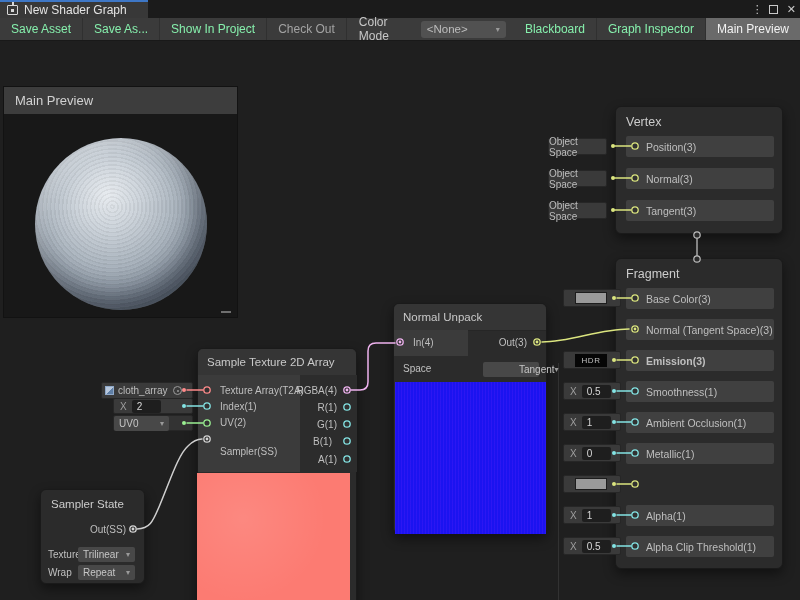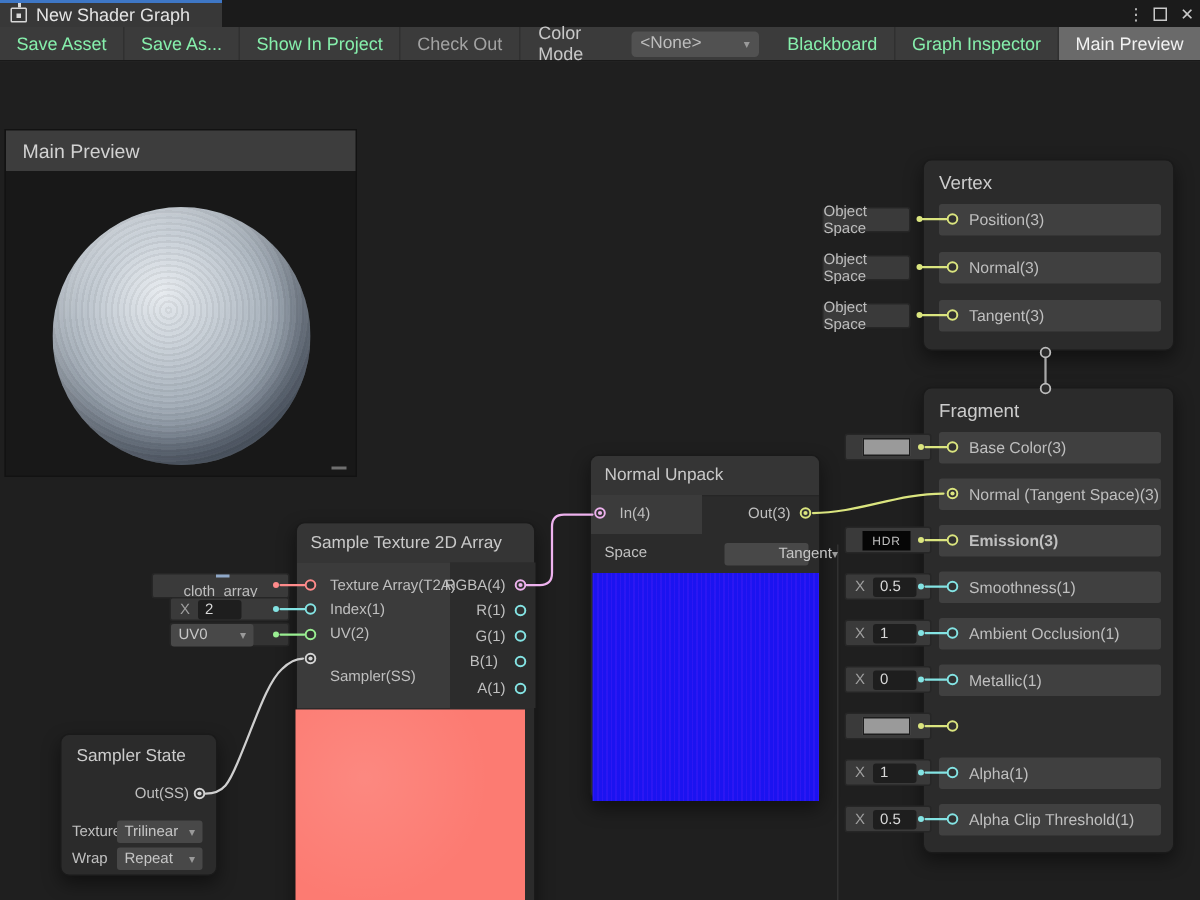--- a/index.html
+++ b/index.html
@@ -48,21 +48,21 @@
   .pill { position:absolute; background:#3a3a3a; border:1px solid #262626; border-radius:2px;
     display:flex; align-items:center; z-index:4; color:#bdbdbd; font-size:10px; }
   .pill .swatch { width:32px; height:12px; margin-left:11px; border:1px solid #1d1d1d; background:#9a9a9a; }
   .pill .hdr { width:32px; height:13px; margin-left:11px; background:#060606; color:#c0c0c0;
     font-size:8px; display:flex; align-items:center; justify-content:center; letter-spacing:.5px; }
   .pill .xlab { color:#9f9f9f; margin-left:6px; }
   .pill .numfield { width:29px; height:13px; margin-left:5px; background:#1e1e1e; border-radius:2px;
     color:#d8d8d8; font-size:10px; padding-left:5px; display:flex; align-items:center; }
   .mini-dd { height:15px; background:#484848; border-radius:2px; display:flex; align-items:center;
     justify-content:space-between; padding:0 5px; color:#c6c6c6; font-size:10px; cursor:pointer; }
-  .objfield { gap:4px;flex-direction:column; }
+  .objfield { gap:4px; }
   .tex-icon { width:9px; height:9px; margin-left:3px; border:1px solid #8fa8c8;
     background:linear-gradient(135deg,#b8c8dd 50%,#5f7fa6 50%); }
   .picker { width:9px; height:9px; border:1px solid #9a9a9a; border-radius:50%; position:relative; margin-left:2px; }
   .picker::after { content:''; position:absolute; left:2.5px; top:2.5px; width:2px; height:2px; border-radius:50%; background:#9a9a9a; }
 
   
   .preview-win { position:absolute; left:3px; top:45px; width:235px; height:232px; background:#181818;
     border:1px solid #121212; z-index:3; }
   .preview-hd { height:27px; background:#3d3d3d; display:flex; align-items:center; padding-left:11px;
     color:#d2d2d2; font-size:13px; }

